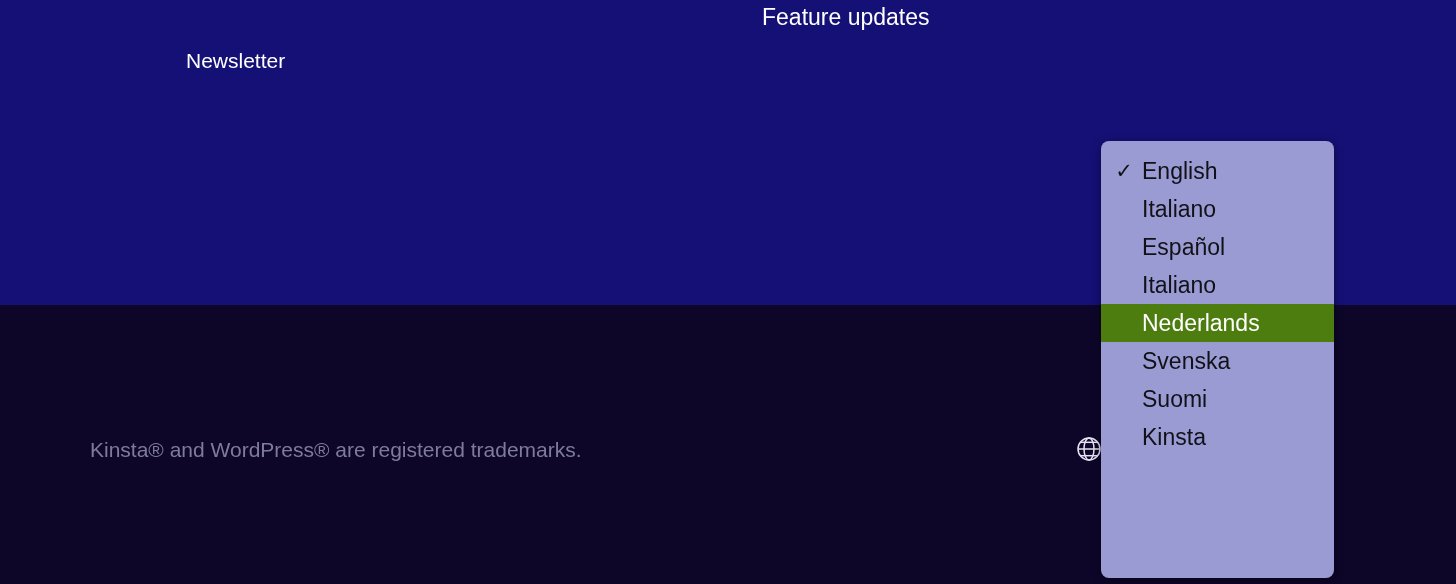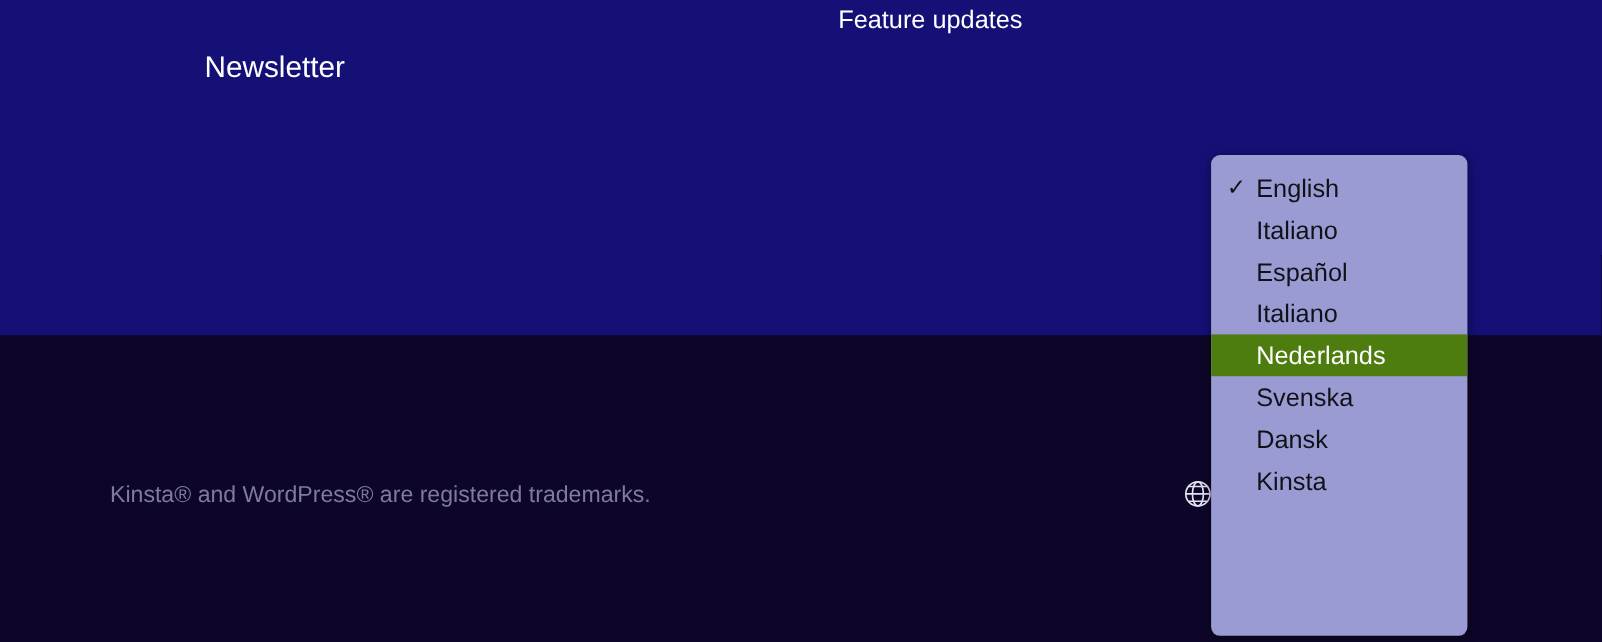--- a/index.html
+++ b/index.html
@@ -36,21 +36,21 @@
     line-height: 30px;
     color: #ffffff;
     white-space: nowrap;
     font-weight: 400;
   }
 
   .newsletter-heading {
     position: absolute;
     left: 186px;
     top: 45px;
-    font-size: 27px;
+    font-size: 21px;
     line-height: 32px;
     color: #ffffff;
     white-space: nowrap;
     font-weight: 400;
   }
 
   
   .footer-band {
     position: absolute;
     left: 0; top: 305px;
@@ -62,21 +62,21 @@
   .footer-row {
     position: absolute;
     left: 0;
     top: 131px;           
     width: 1456px;
     height: 28px;
   }
 
   .footer-trademark {
     position: absolute;
-    left: 100px;
+    left: 90px;
     top: 0;
     font-size: 21px;
     line-height: 28px;
     color: #7f7b9c;
     white-space: nowrap;
   }
 
   
   .lang-button {
     position: absolute;
@@ -192,21 +192,21 @@
     <div class="lang-option is-highlighted">
       <span>Nederlands</span>
     </div>
 
 
     <div class="lang-option">
       <span>Svenska</span>
     </div>
 
     <div class="lang-option">
-      <span>Dansk</span>
+      <span>Suomi</span>
     </div>
 
     <div class="lang-option">
       <span>Kinsta</span>
     </div>
 
   </div>
 
 </div>
 

